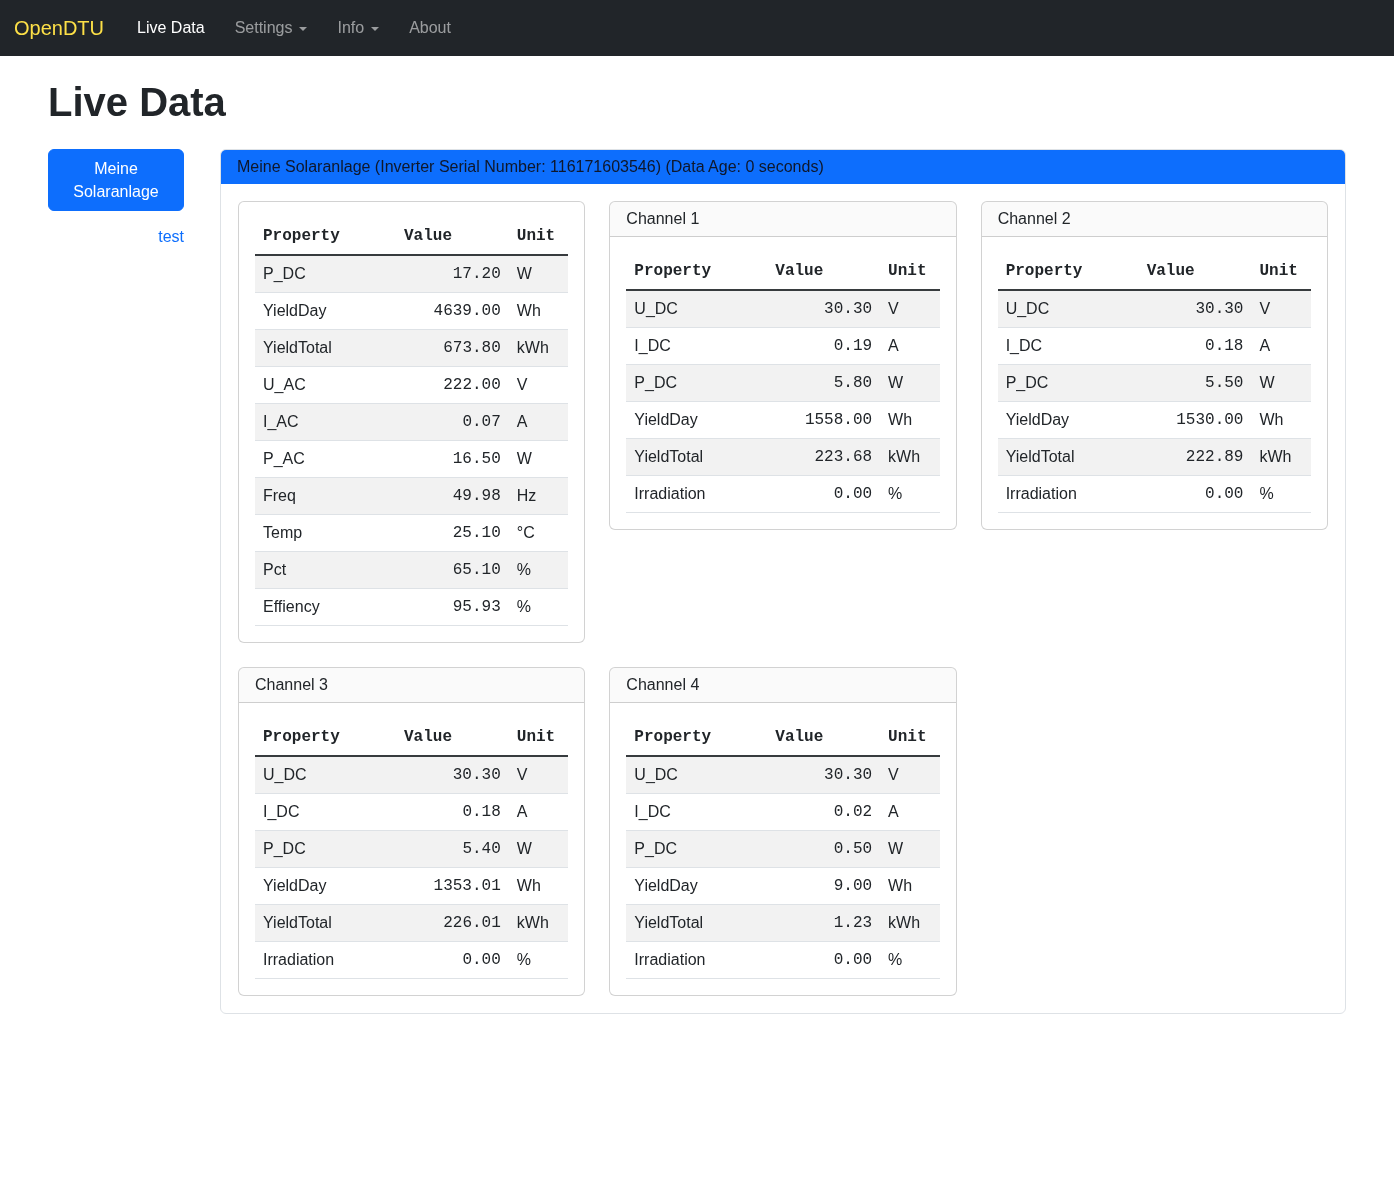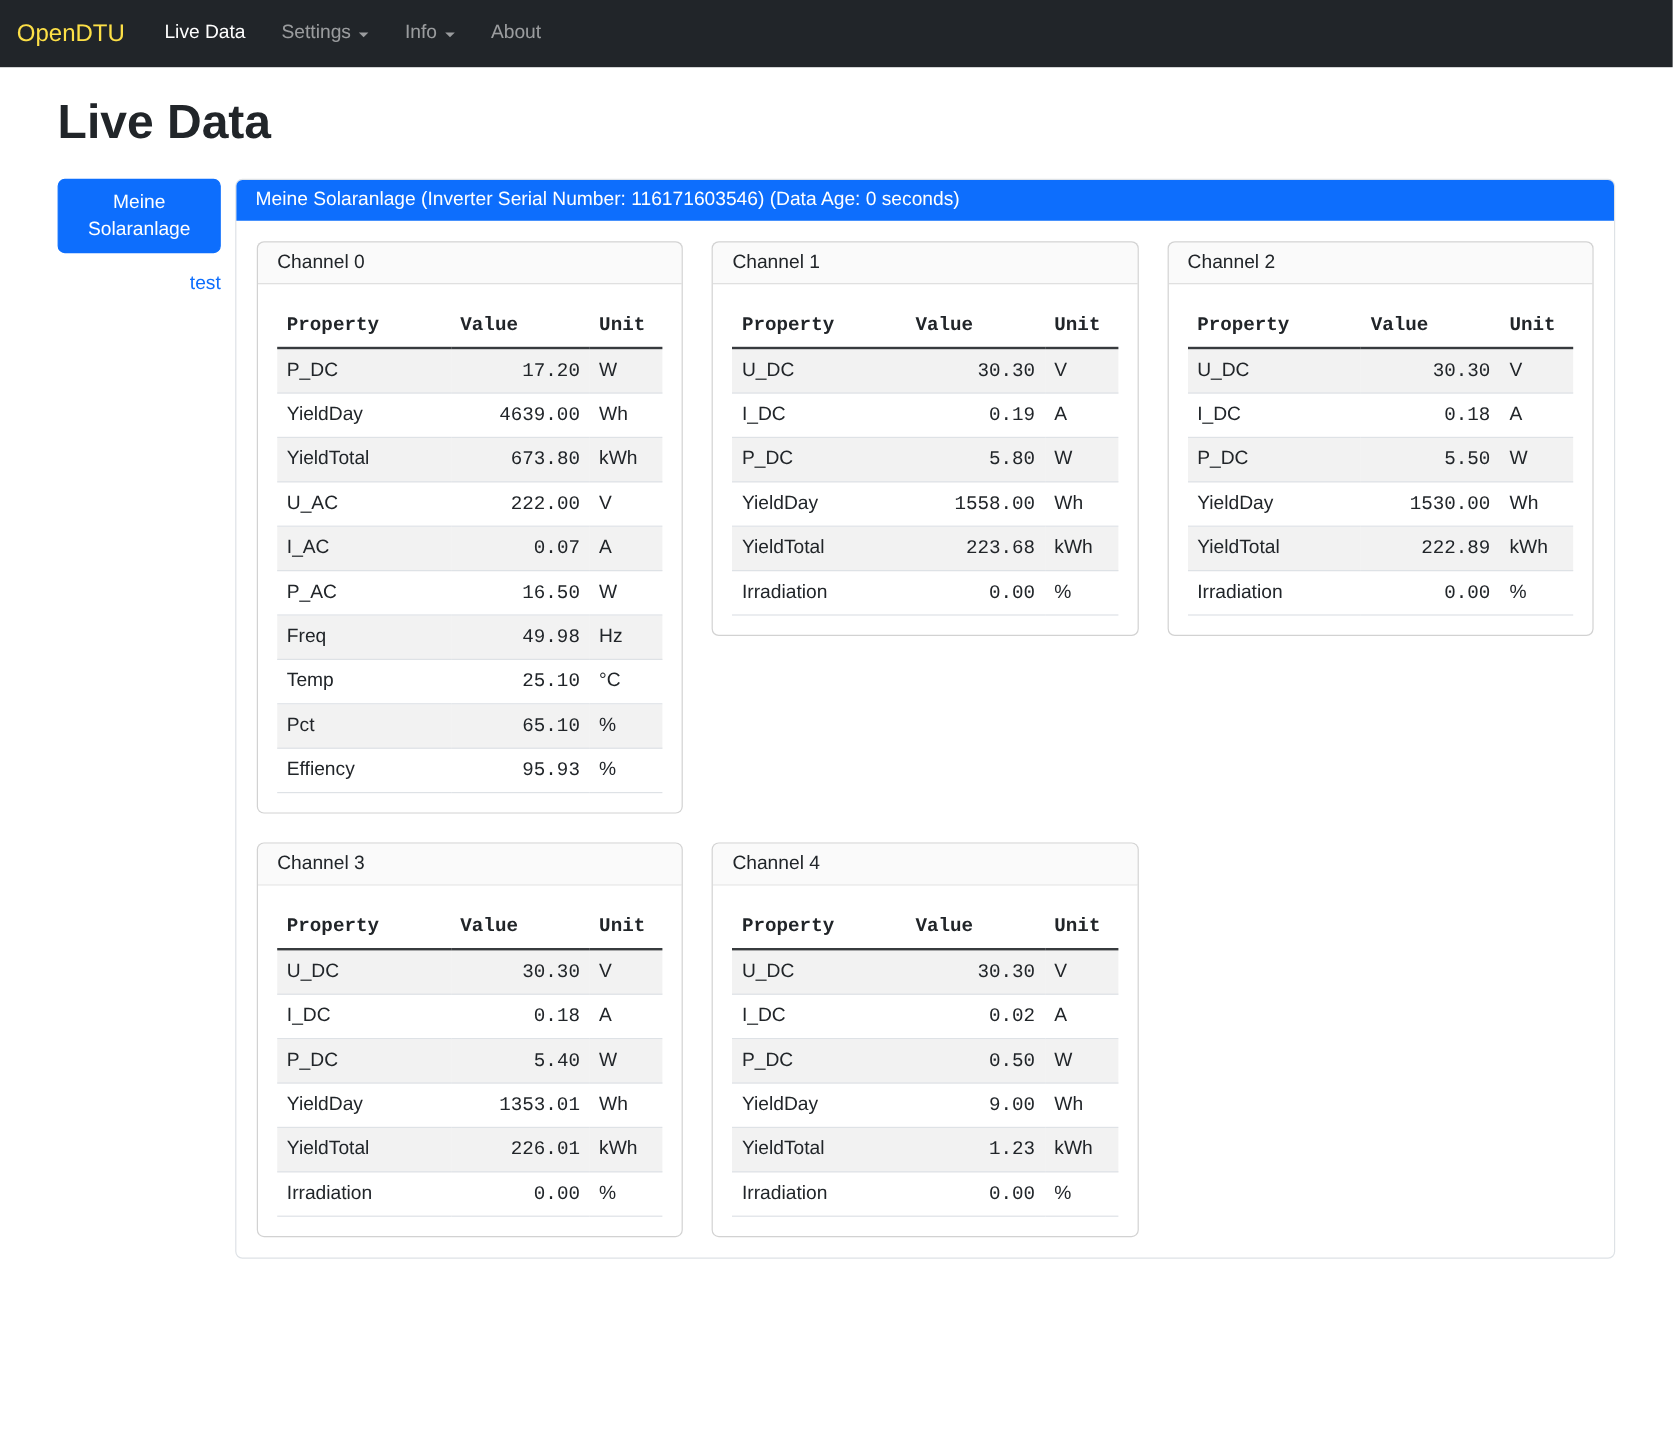--- a/index.html
+++ b/index.html
@@ -49,21 +49,21 @@
   }
 
   
   .content { padding: 18px 48px 40px 48px; }
   h1 {
     font-size: 40px;
     font-weight: bold;
     margin: 6px 0 24px 0;
     color: #212529;
   }
-  .layout { display: flex; align-items: flex-start; gap: 12px; }
+  .layout { display: flex; align-items: flex-start; gap: 36px; }
 
   
   .sidebar { width: 136px; flex-shrink: 0; }
   .inverter-btn {
     display: block;
     width: 100%;
     background: #0d6efd;
     color: #ffffff;
     border: 1px solid #0d6efd;
     border-radius: 6px;
@@ -86,21 +86,21 @@
 
   
   .main-card {
     flex: 1;
     border: 1px solid #dee2e6;
     border-radius: 6px;
     background: #ffffff;
   }
   .main-card-header {
     background: #0d6efd;
-    color: #ffffff;
+    color: #0f172a;
     padding: 8px 16px;
     font-size: 16px;
     border-radius: 5px 5px 0 0;
   }
   .main-card-body { padding: 17px; }
 
   
   .channel-grid {
     display: grid;
     grid-template-columns: repeat(3, 1fr);
@@ -173,21 +173,20 @@
     <div class="sidebar">
       <button class="inverter-btn">Meine Solaranlage</button>
       <a class="test-link">test</a>
     </div>
 
     <div class="main-card">
       <div class="main-card-header">Meine Solaranlage (Inverter Serial Number: 116171603546) (Data Age: 0 seconds)</div>
       <div class="main-card-body">
         <div class="channel-grid" id="channel-grid">
   <div class="channel-card">
-    <div class="channel-card-header">Channel 0</div>
     <div class="channel-card-body">
       <table>
         <colgroup>
           <col class="col-prop">
                     <col class="col-val">
                     <col class="col-unit">
         </colgroup>
         <thead>
           <tr>
             <th>Property</th>

